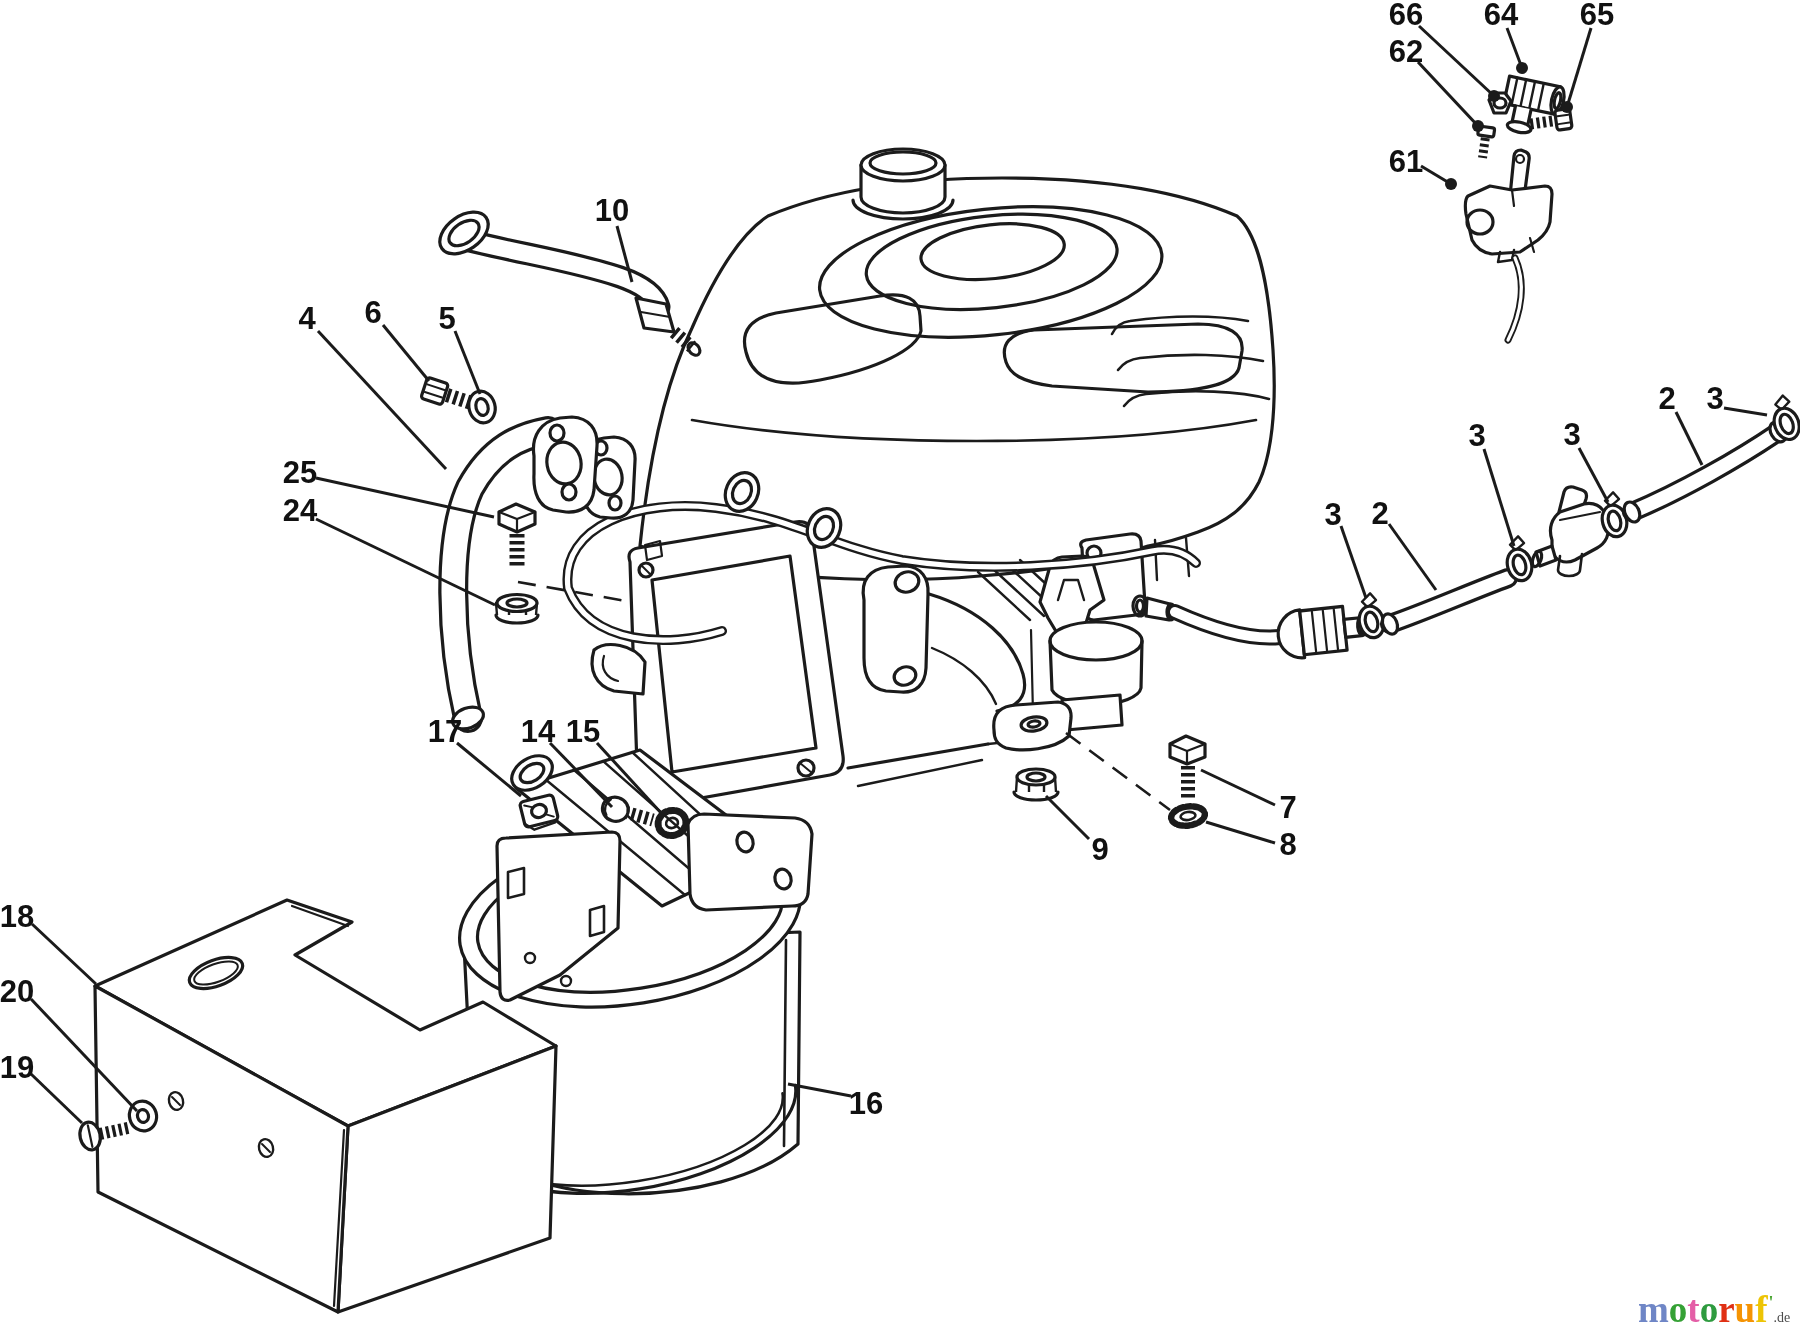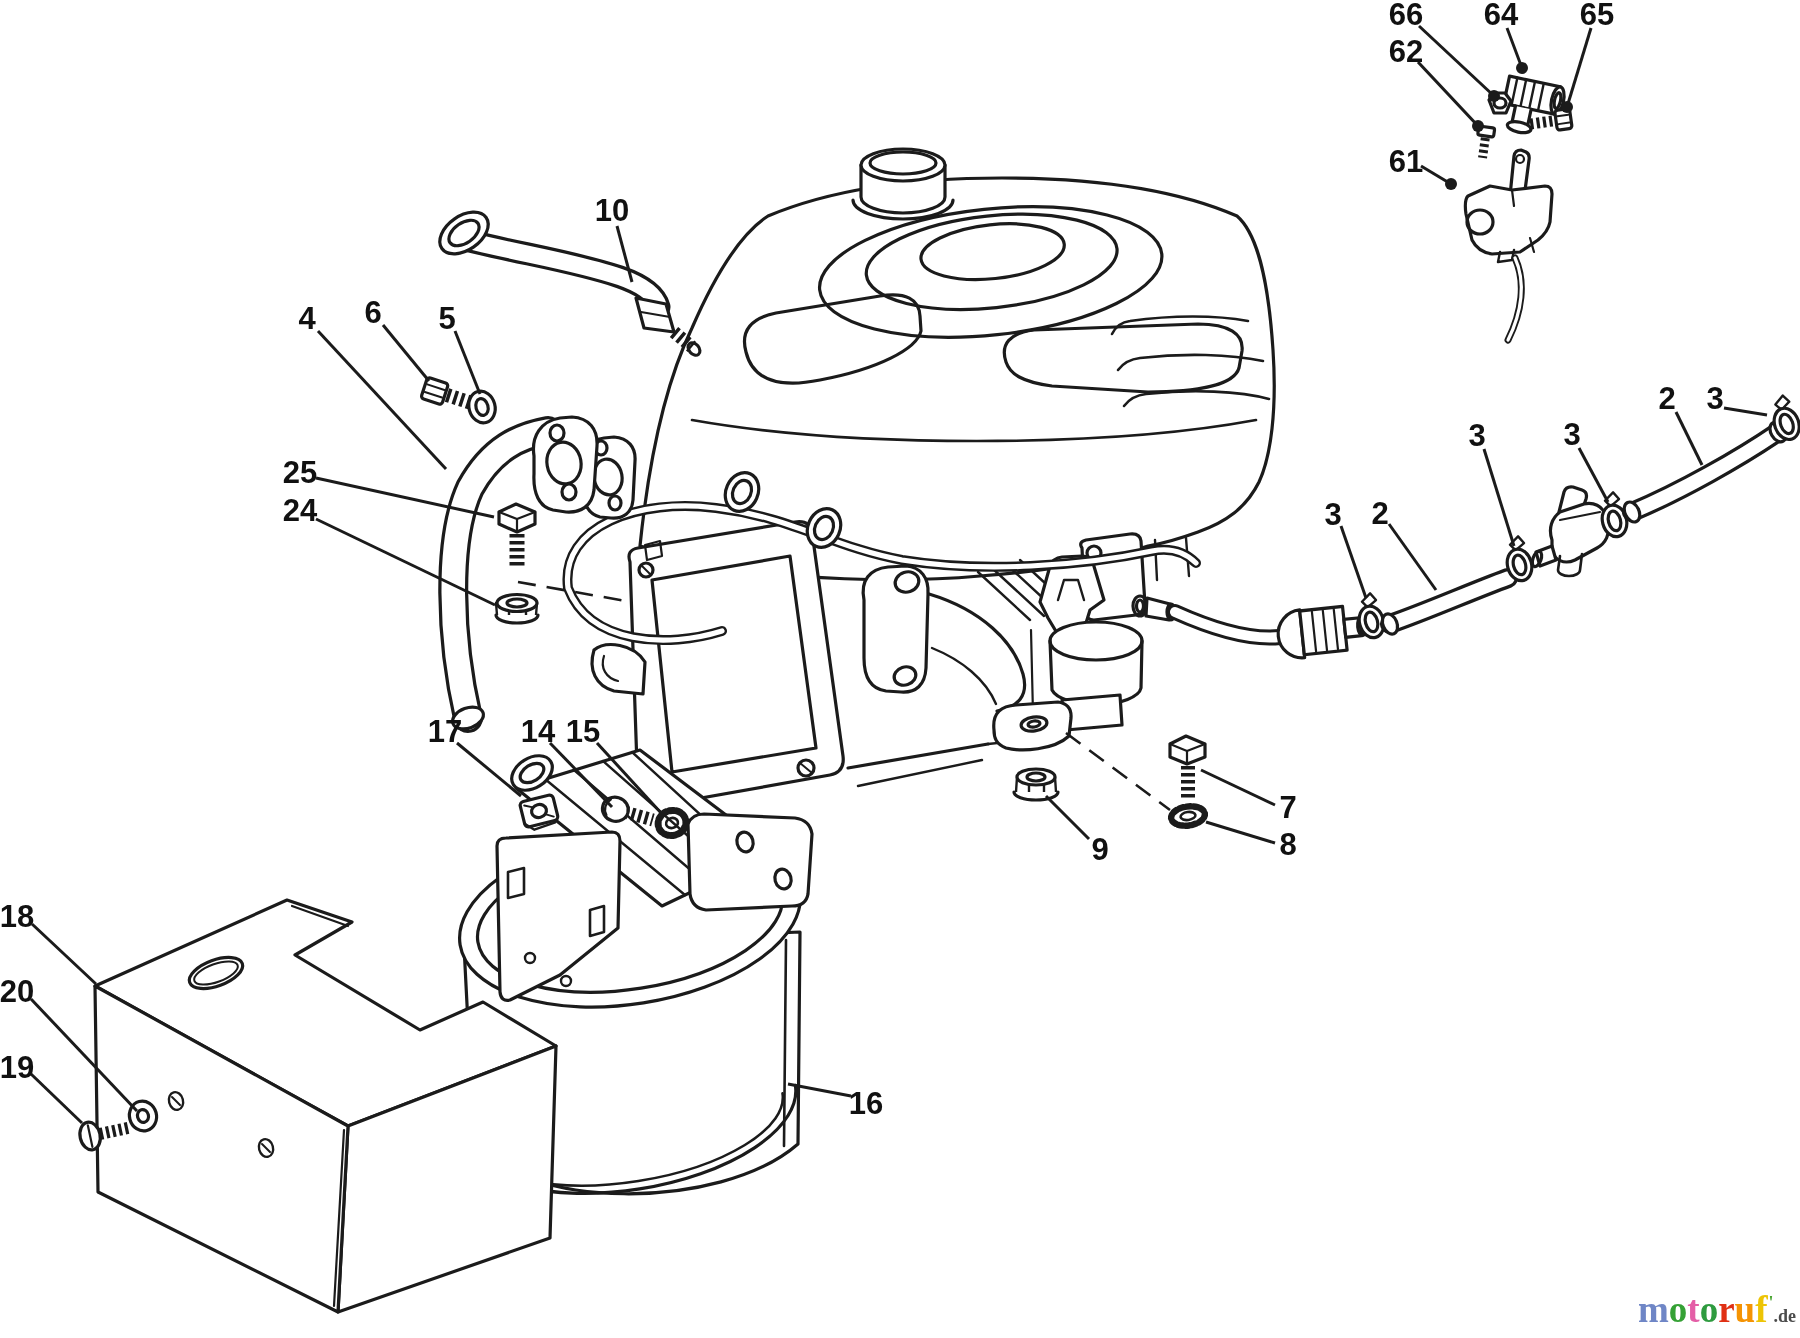--- a/index.html
+++ b/index.html
@@ -4,21 +4,21 @@
 <style>
   html,body{margin:0;padding:0;background:#fff;}
   body{width:1800px;height:1338px;position:relative;overflow:hidden;
        font-family:"Liberation Sans",sans-serif;}
   #stage{position:absolute;left:0;top:0;}
   .part-num{font-family:"Liberation Sans",sans-serif;font-weight:bold;
             font-size:31px;fill:#111;}
   #logo{position:absolute;left:1638px;top:1288px;
         font-family:"Liberation Serif",serif;font-weight:bold;font-size:37px;
         letter-spacing:0px;white-space:nowrap;}
-  #logo .lg-suffix{font-size:18px;font-weight:bold;}
+  #logo .lg-suffix{font-size:14px;font-weight:normal;}
   #logo .lg-tick{font-size:18px;vertical-align:super;margin-left:1px;}
 </style>
 </head>
 <body>
 
 <svg id="stage" width="1800" height="1338" viewBox="0 0 1800 1338">
 
   <rect x="0" y="0" width="1800" height="1338" fill="#ffffff"></rect>
 
   <g stroke="#1b1b1b" fill="none" stroke-width="3.2" stroke-linecap="round" stroke-linejoin="round">

